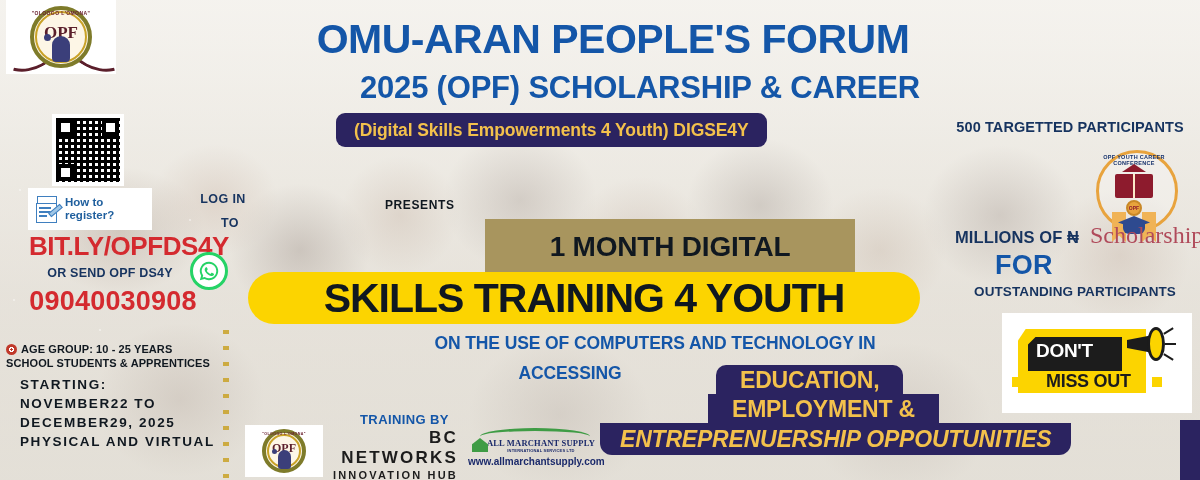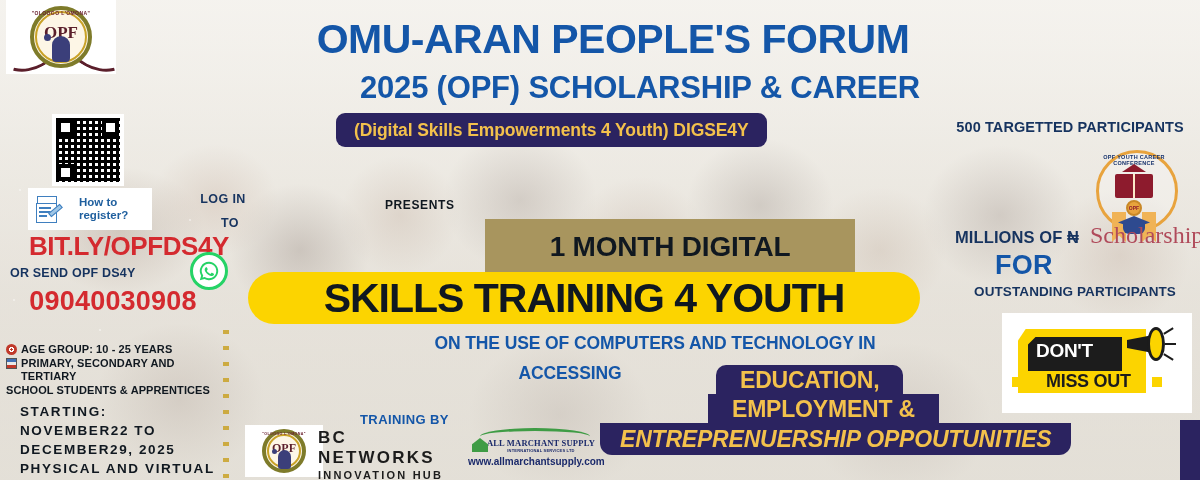--- a/index.html
+++ b/index.html
@@ -124,33 +124,33 @@
   .howto .doc-icon .sheet i:nth-child(2){top:7px;}
   .howto .doc-icon .sheet i:nth-child(3){top:11px;width:8px;}
   .howto .doc-icon .top{
     position:absolute;left:3px;top:1px;width:18px;height:7px;border:1.6px solid #3f7fbf;background:#fff;
   }
   .howto .doc-icon .pen{
     position:absolute;left:14px;top:13px;width:13px;height:3px;background:#9fc6e6;
     transform:rotate(-40deg);border:1px solid #3f7fbf;
   }
   .howto .howto-label{
-    font-size:11.5px;font-weight:700;color:#1f5f9e;line-height:13px;margin-left:14px;
+    font-size:11.5px;font-weight:700;color:#1f5f9e;line-height:13px;
   }
   
   .login-to{left:186px;top:192px;width:74px;text-align:center;}
   .login-to .l1{font-size:12.5px;font-weight:800;color:#16335f;letter-spacing:.4px;}
   .login-to .l2{font-size:12.5px;font-weight:800;color:#16335f;letter-spacing:.4px;margin-top:10px;margin-left:14px;}
   
   .bitly{
     left:14px;top:231px;width:230px;text-align:center;
     font-size:26px;font-weight:800;color:#d42a2f;letter-spacing:-.4px;
   }
   .orsend{
-    left:10px;top:266px;width:200px;text-align:left;
+    left:10px;top:266px;width:200px;text-align:center;
     font-size:12.5px;font-weight:800;color:#16335f;letter-spacing:.2px;
   }
   .phone{
     left:8px;top:286px;width:210px;text-align:center;
     font-size:27px;font-weight:800;color:#d42a2f;letter-spacing:.2px;
   }
   
   .wa{
     left:190px;top:252px;width:38px;height:38px;border-radius:50%;
     background:#fff;border:3px solid #25d366;box-sizing:border-box;
@@ -323,21 +323,21 @@
   }
   .opf-card2{
     left:245px;top:425px;width:78px;height:52px;background:#fff;
     display:flex;align-items:center;justify-content:center;
   }
   .opf-card2 .opf-seal{width:44px;height:44px;}
   .opf-card2 .opf-seal .opf-txt{font-size:12px;top:12px;width:44px;}
   .opf-card2 .opf-seal .arcword{font-size:3.6px;width:44px;top:3px;}
   .opf-card2 .opf-seal .figure{left:16px;top:21px;width:13px;height:19px;}
   .opf-card2 .opf-seal .arm{left:10px;top:20px;width:5px;height:5px;}
-  .bcn{left:318px;top:428px;width:150px;text-align:left;}
+  .bcn{left:308px;top:428px;width:150px;text-align:right;}
   .bcn .l1{font-size:17px;font-weight:800;color:#1c1c1c;letter-spacing:2.2px;}
   .bcn .l2{font-size:11px;font-weight:800;color:#1c1c1c;letter-spacing:2.2px;margin-top:1px;}
   .ams{left:468px;top:430px;width:128px;text-align:center;}
   .ams .swoosh{
     position:absolute;left:12px;top:-2px;width:110px;height:14px;
     border-top:3px solid #3f9c45;border-radius:50%;
   }
   .ams .home{
     position:absolute;left:4px;top:8px;width:16px;height:14px;background:#3f9c45;
     clip-path:polygon(50% 0,100% 45%,100% 100%,0 100%,0 45%);
@@ -402,24 +402,20 @@
   <div class="wa abs">
     <svg viewBox="0 0 24 24" aria-hidden="true">
         <path fill="#25d366" d="M12 2a10 10 0 0 0-8.6 15.1L2 22l5.1-1.3A10 10 0 1 0 12 2zm0 2a8 8 0 0 1 0 16 8 8 0 0 1-4.2-1.2l-.3-.2-2.5.6.7-2.4-.2-.3A8 8 0 0 1 12 4zm-3.1 4c-.2 0-.5.1-.7.4-.3.3-.9.9-.9 2.1s.9 2.4 1 2.6c.1.2 1.7 2.8 4.3 3.8 2.1.8 2.5.7 3 .6.5-.1 1.5-.6 1.7-1.3.2-.6.2-1.2.1-1.3-.1-.1-.3-.2-.6-.3l-1.5-.7c-.2-.1-.4-.1-.6.1l-.8 1c-.1.2-.3.2-.5.1-.3-.1-1.2-.4-2.2-1.4-.8-.7-1.3-1.6-1.5-1.8-.1-.2 0-.4.1-.5l.4-.5c.1-.2.2-.3.3-.5 0-.2 0-.4 0-.5l-.7-1.6c-.2-.4-.4-.3-.6-.3z"></path>
       </svg>
   </div>
 
   <div class="info abs">
     <div class="row">
       <span class="ico age-ico"></span>
       <span class="t">AGE GROUP: 10 - 25 YEARS</span>
-    </div>
-    <div class="row">
-      <span class="ico book-ico"></span>
-      <span class="t">PRIMARY, SECONDARY AND TERTIARY</span>
     </div>
     <div class="t2">SCHOOL STUDENTS &amp; APPRENTICES</div>
     <div class="start">STARTING:</div>
     <div class="start">NOVEMBER22 TO</div>
     <div class="start">DECEMBER29, 2025</div>
     <div class="start">PHYSICAL AND VIRTUAL</div>
   </div>
 
   <div class="title1 abs">OMU-ARAN PEOPLE'S FORUM</div>
   <div class="title2 abs">2025 (OPF) SCHOLARSHIP &amp; CAREER</div>

